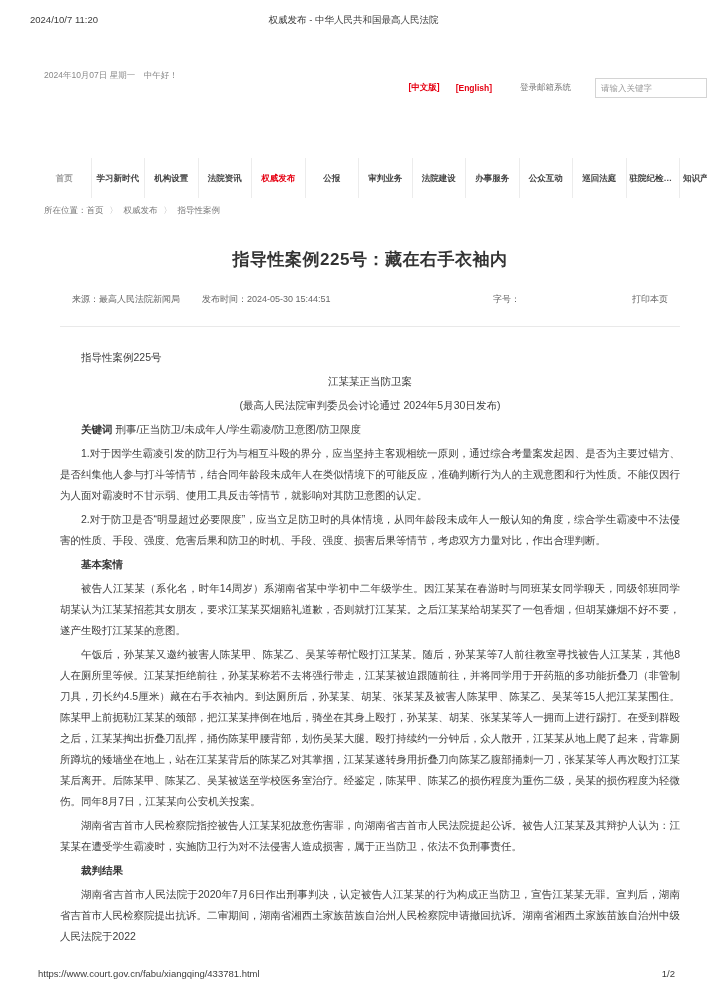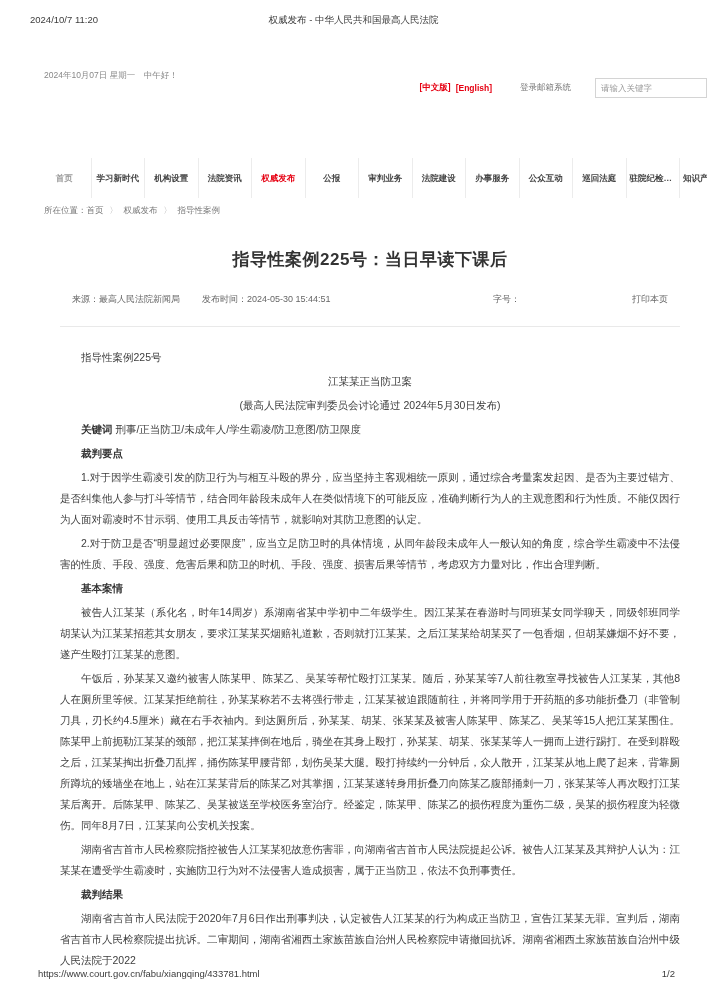--- a/index.html
+++ b/index.html
@@ -18,21 +18,21 @@
   .print-footer { position: absolute; top: 968px; left: 8px; right: 0; height: 14px;
     font-size: 9.5px; color: #3c3c3c; text-align: center; }
   .print-footer .pf-url { position: absolute; left: 30px; top: 0; }
   .print-footer .pf-page { position: absolute; right: 32px; top: 0; }
 
   
   .topbar { position: absolute; top: 66px; left: 44px; right: 0; height: 22px; }
   .tb-greeting { position: absolute; left: 0; top: 4px; font-size: 8.5px; color: #888; }
   .tb-right { position: absolute; right: 0; top: 12px; display: flex; align-items: center; }
   .tb-lang { font-size: 8.5px; font-weight: bold; color: #e60012; cursor: pointer; }
-  .tb-lang + .tb-lang { margin-left: 5px; }
+  .tb-lang + .tb-lang { margin-left: 16px; }
   .tb-mail { margin-left: 28px; font-size: 8.5px; color: #777; cursor: pointer; text-align: right; }
   .tb-search { margin-left: 24px; width: 112px; height: 20px; border: 1px solid #d4d4d4;
     font-size: 8.5px; padding: 0 5px; color: #333; outline: none;
     font-family: "Liberation Sans", sans-serif; }
   .tb-search::placeholder { color: #999; }
 
   
   .navbar { position: absolute; top: 158px; left: 38px; right: 0; height: 40px;
     display: flex; overflow: hidden; }
   .nav-item { flex: 0 0 53.5px; height: 40px; line-height: 40px; text-align: center;
@@ -100,40 +100,39 @@
     <div class="nav-item">巡回法庭</div>
     <div class="nav-item">驻院纪检监察组</div>
     <div class="nav-item">知识产权法庭</div>
   </div>
 
   <div class="breadcrumb">
     <span>所在位置：</span><span class="bc-link">首页</span><span class="bc-sep">〉</span><span class="bc-link">权威发布</span><span class="bc-sep">〉</span><span class="bc-link">指导性案例</span>
   </div>
 
   <div class="article">
-    <div class="a-title">指导性案例225号：当日早读下课后</div>
+    <div class="a-title">指导性案例225号：藏在右手衣袖内</div>
 
     <div class="a-meta">
       <div class="m-left">
         <span>来源：最高人民法院新闻局</span>
         <span class="m-time">发布时间：2024-05-30 15:44:51</span>
       </div>
       <div class="m-right">
         <span>字号：</span>
         <span class="m-print">打印本页</span>
       </div>
     </div>
 
     <div class="a-body">
       <p class="p-indent">指导性案例225号</p>
       <p class="p-center">江某某正当防卫案</p>
       <p class="p-center">(最高人民法院审判委员会讨论通过 2024年5月30日发布)</p>
       <p class="p-indent"><span class="kw-label">关键词</span><span> 刑事/正当防卫/未成年人/学生霸凌/防卫意图/防卫限度</span></p>
 
-      <p class="p-indent p-heading">裁判要点</p>
       <p class="p-indent">1.对于因学生霸凌引发的防卫行为与相互斗殴的界分，应当坚持主客观相统一原则，通过综合考量案发起因、是否为主要过错方、是否纠集他人参与打斗等情节，结合同年龄段未成年人在类似情境下的可能反应，准确判断行为人的主观意图和行为性质。不能仅因行为人面对霸凌时不甘示弱、使用工具反击等情节，就影响对其防卫意图的认定。</p>
       <p class="p-indent">2.对于防卫是否“明显超过必要限度”，应当立足防卫时的具体情境，从同年龄段未成年人一般认知的角度，综合学生霸凌中不法侵害的性质、手段、强度、危害后果和防卫的时机、手段、强度、损害后果等情节，考虑双方力量对比，作出合理判断。</p>
 
       <p class="p-indent p-heading">基本案情</p>
       <p class="p-indent">被告人江某某（系化名，时年14周岁）系湖南省某中学初中二年级学生。因江某某在春游时与同班某女同学聊天，同级邻班同学胡某认为江某某招惹其女朋友，要求江某某买烟赔礼道歉，否则就打江某某。之后江某某给胡某买了一包香烟，但胡某嫌烟不好不要，遂产生殴打江某某的意图。</p>
       <p class="p-indent">午饭后，孙某某又邀约被害人陈某甲、陈某乙、吴某等帮忙殴打江某某。随后，孙某某等7人前往教室寻找被告人江某某，其他8人在厕所里等候。江某某拒绝前往，孙某某称若不去将强行带走，江某某被迫跟随前往，并将同学用于开药瓶的多功能折叠刀（非管制刀具，刃长约4.5厘米）藏在右手衣袖内。到达厕所后，孙某某、胡某、张某某及被害人陈某甲、陈某乙、吴某等15人把江某某围住。陈某甲上前扼勒江某某的颈部，把江某某摔倒在地后，骑坐在其身上殴打，孙某某、胡某、张某某等人一拥而上进行踢打。在受到群殴之后，江某某掏出折叠刀乱挥，捅伤陈某甲腰背部，划伤吴某大腿。殴打持续约一分钟后，众人散开，江某某从地上爬了起来，背靠厕所蹲坑的矮墙坐在地上，站在江某某背后的陈某乙对其掌掴，江某某遂转身用折叠刀向陈某乙腹部捅刺一刀，张某某等人再次殴打江某某后离开。后陈某甲、陈某乙、吴某被送至学校医务室治疗。经鉴定，陈某甲、陈某乙的损伤程度为重伤二级，吴某的损伤程度为轻微伤。同年8月7日，江某某向公安机关投案。</p>
       <p class="p-indent">湖南省吉首市人民检察院指控被告人江某某犯故意伤害罪，向湖南省吉首市人民法院提起公诉。被告人江某某及其辩护人认为：江某某在遭受学生霸凌时，实施防卫行为对不法侵害人造成损害，属于正当防卫，依法不负刑事责任。</p>
 
       <p class="p-indent p-heading">裁判结果</p>
       <p class="p-indent">湖南省吉首市人民法院于2020年7月6日作出刑事判决，认定被告人江某某的行为构成正当防卫，宣告江某某无罪。宣判后，湖南省吉首市人民检察院提出抗诉。二审期间，湖南省湘西土家族苗族自治州人民检察院申请撤回抗诉。湖南省湘西土家族苗族自治州中级人民法院于2022</p>

